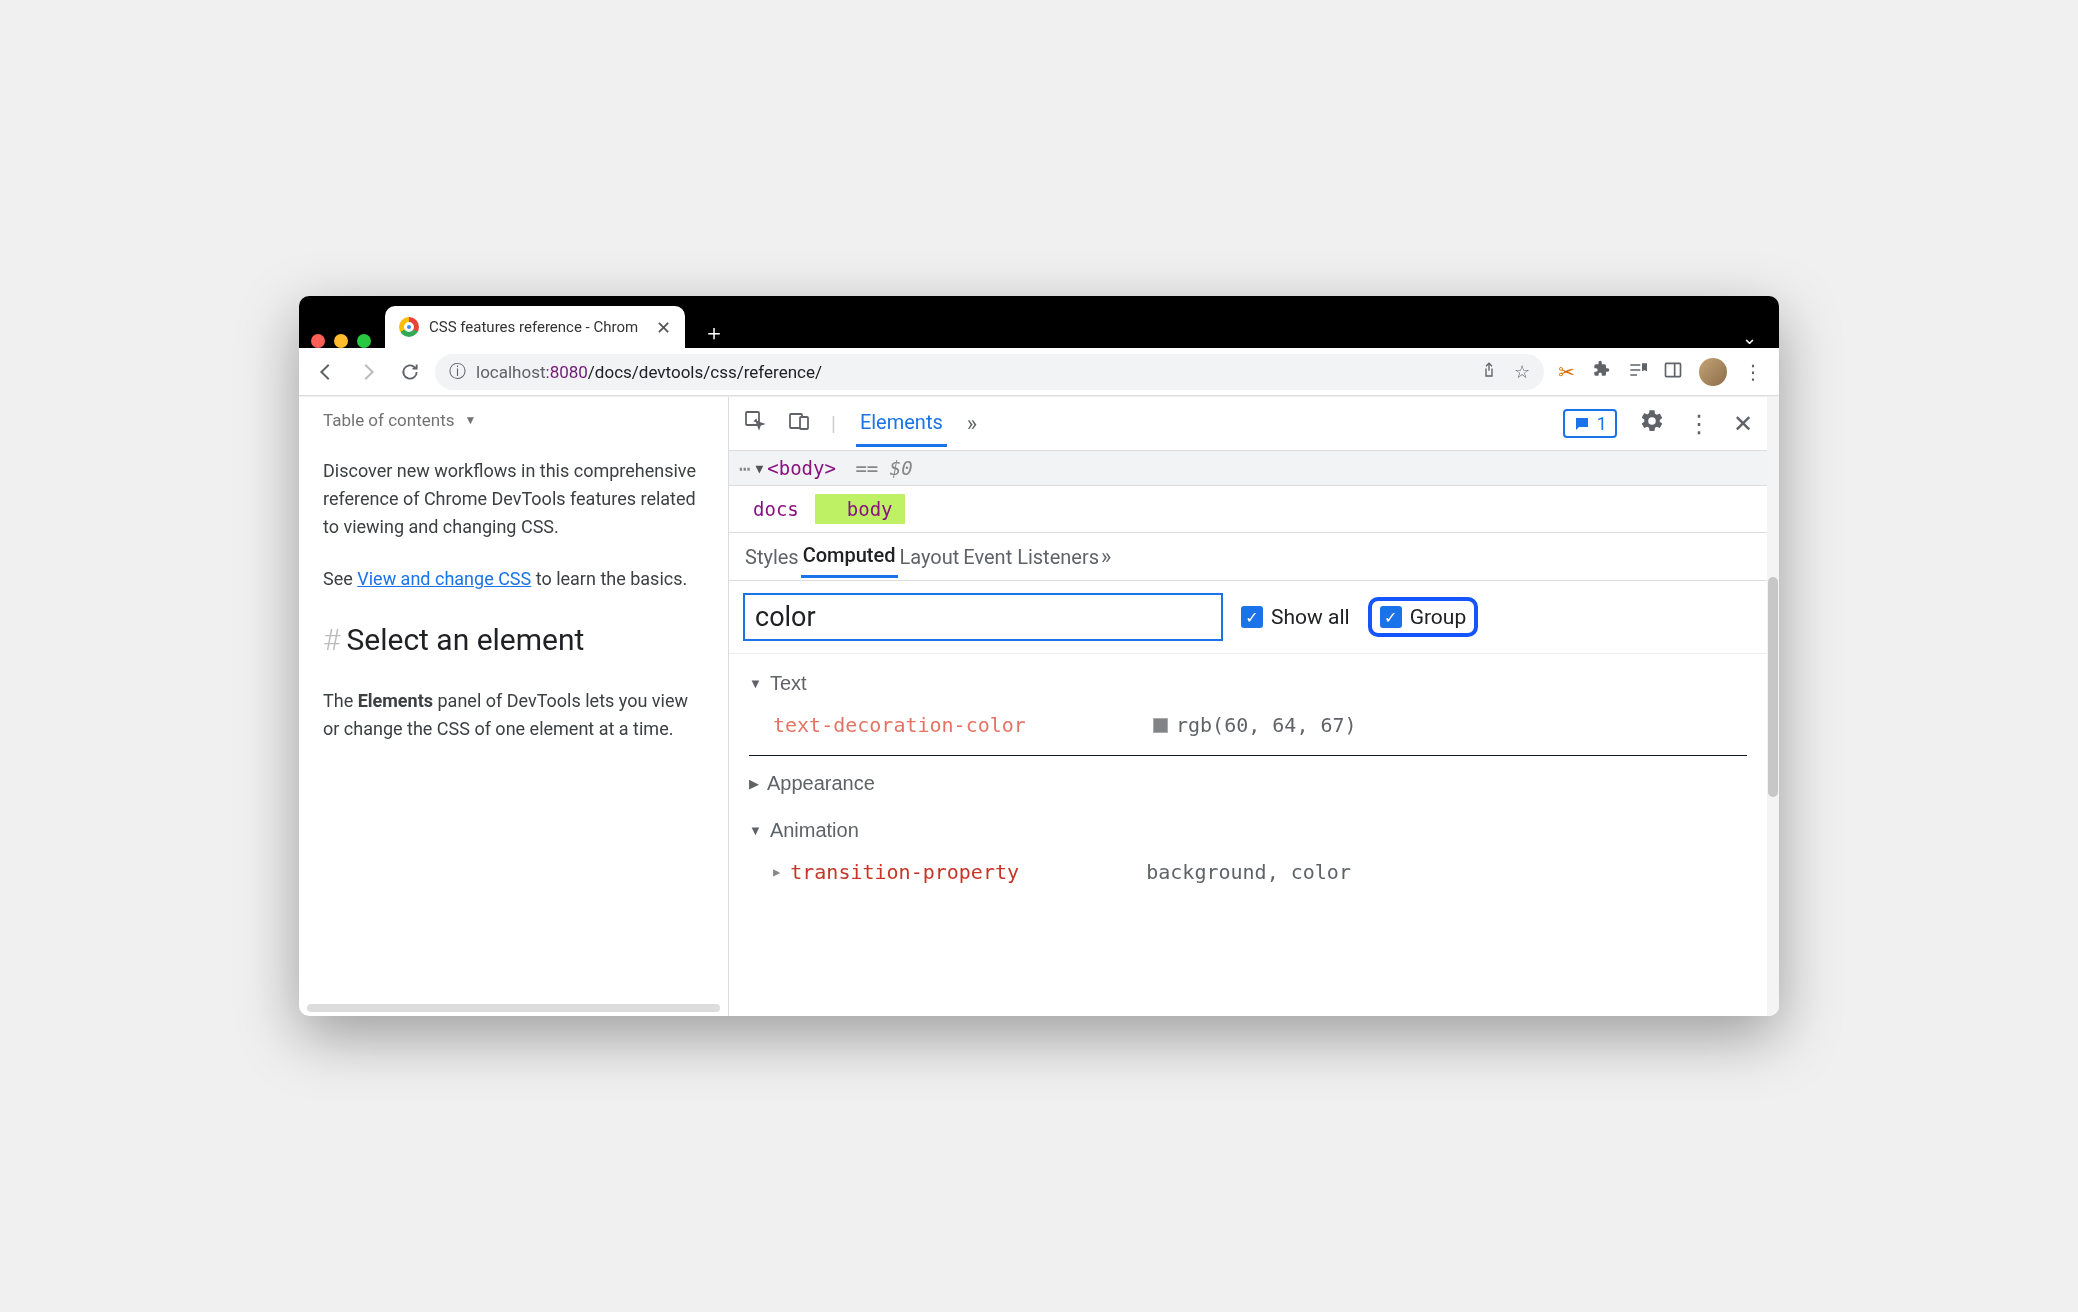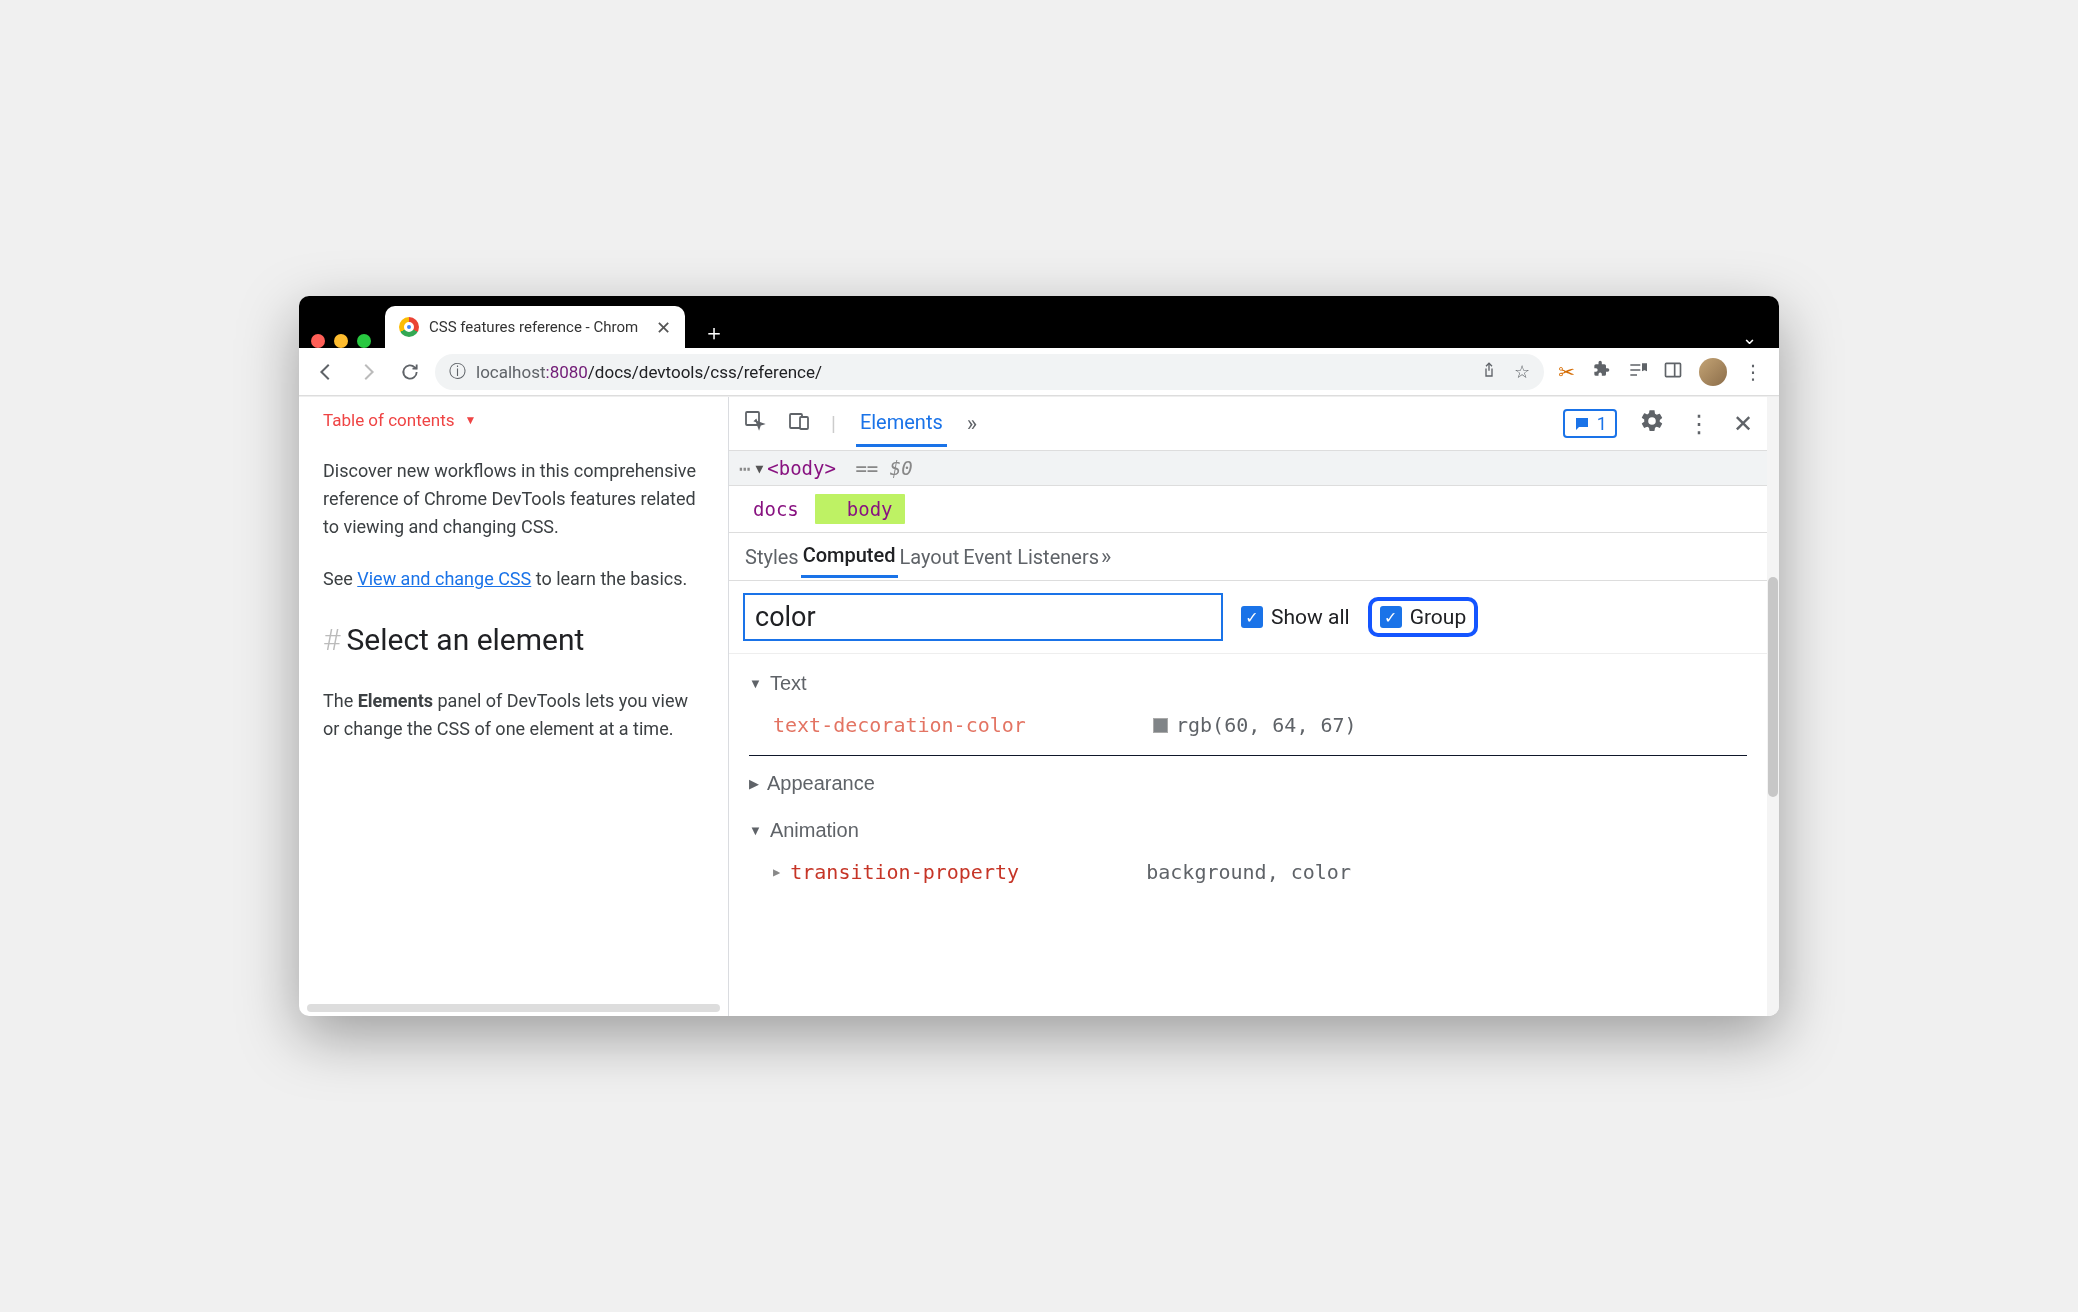--- a/index.html
+++ b/index.html
@@ -95,21 +95,21 @@
   .page {
     width:430px;
     padding:10px 24px 20px 24px;
     font-size:18px;
     color:#3c4043;
     line-height:1.55;
     border-right:1px solid #dadce0;
     overflow:hidden;
     position:relative;
   }
-  .toc { color:#ef4444; font-size:17px; display:flex;align-items:center;gap:10px;margin-bottom:24px;}
+  .toc { color:#737373; font-size:17px; display:flex;align-items:center;gap:10px;margin-bottom:24px;}
   .toc-caret{font-size:12px;}
   .para{margin-bottom:24px;}
   .link{color:#1a73e8;text-decoration:underline;}
   .heading{font-size:30px;font-weight:400;color:#202124;margin:18px 0 24px;}
   .hash{color:#bbb;margin-right:6px;font-weight:300;}
   .bold{font-weight:700;}
   .page-scroll{position:absolute;bottom:4px;left:8px;right:8px;height:8px;background:#ddd;border-radius:4px;}
   
   .devtools{flex:1;display:flex;flex-direction:column;background:#fff;}
   .dt-toolbar{

